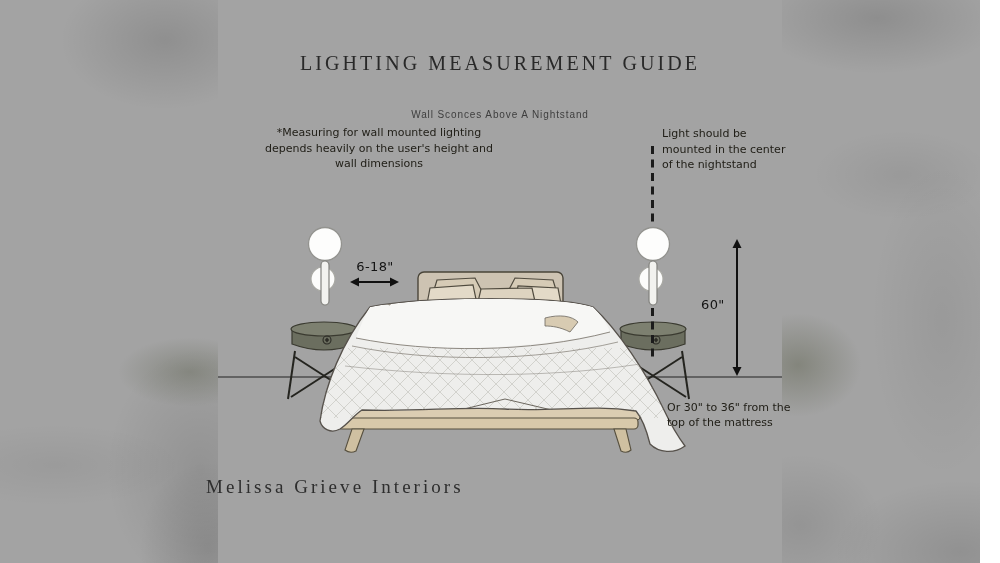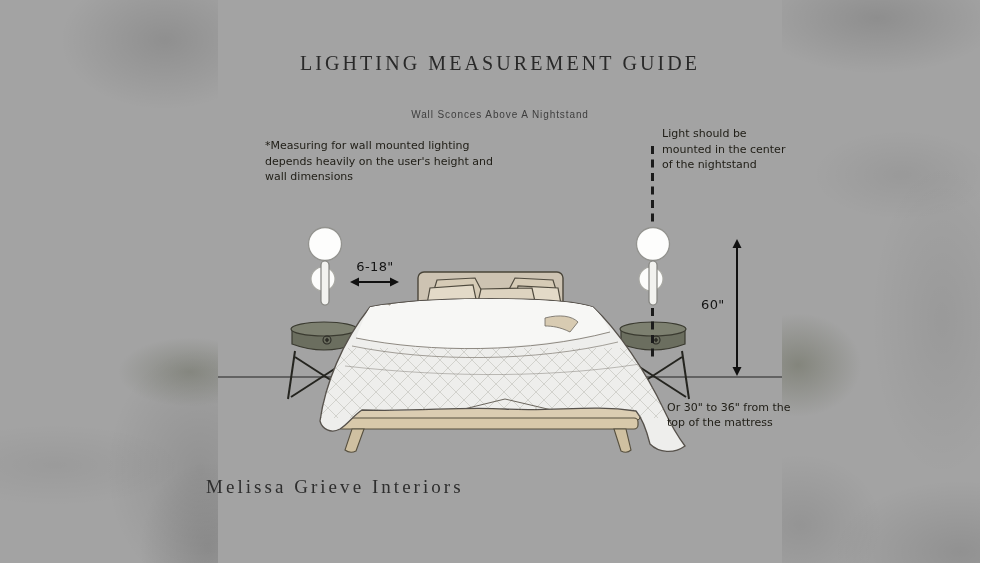--- a/index.html
+++ b/index.html
@@ -21,21 +21,21 @@
     radial-gradient(110px 95px at 18px 525px, rgba(0,0,0,.09), transparent 75%),
     radial-gradient(120px 60px at 120px 175px, rgba(0,0,0,.06), transparent 75%);}
   .txt{position:absolute;color:#1f1f1f;}
   .title{left:218px;width:564px;top:52px;text-align:center;
          font-family:"Liberation Serif","DejaVu Serif",serif;font-weight:400;
          font-size:20px;letter-spacing:.155em;color:#292929;}
   .subtitle{left:218px;width:564px;top:85px;text-align:center;
             font-family:"Liberation Sans",sans-serif;font-size:10px;
             letter-spacing:.09em;color:#3e3e3e;margin-top:24px;}
   .note{font-size:11px;line-height:15.5px;white-space:pre-line;color:#222019;}
-  .note-left{left:265px;top:138px;}
+  .note-left{left:265px;top:125px;text-align:center;}
   .note-right{left:662px;top:126px;}
   .note-mattress{left:667px;top:400px;line-height:15px;}
   .dim{font-size:13px;font-weight:500;letter-spacing:.4px;color:#141414;}
   .dim-range{left:350px;top:259px;width:50px;text-align:center;}
   .dim-height{left:701px;top:297px;}
   .brand{left:206px;width:564px;top:476px;text-align:left;
          font-family:"Liberation Serif","DejaVu Serif",serif;font-size:19px;
          letter-spacing:.16em;color:#2e2e2e;}
   svg.illustration{position:absolute;left:0;top:0;}
 </style>

